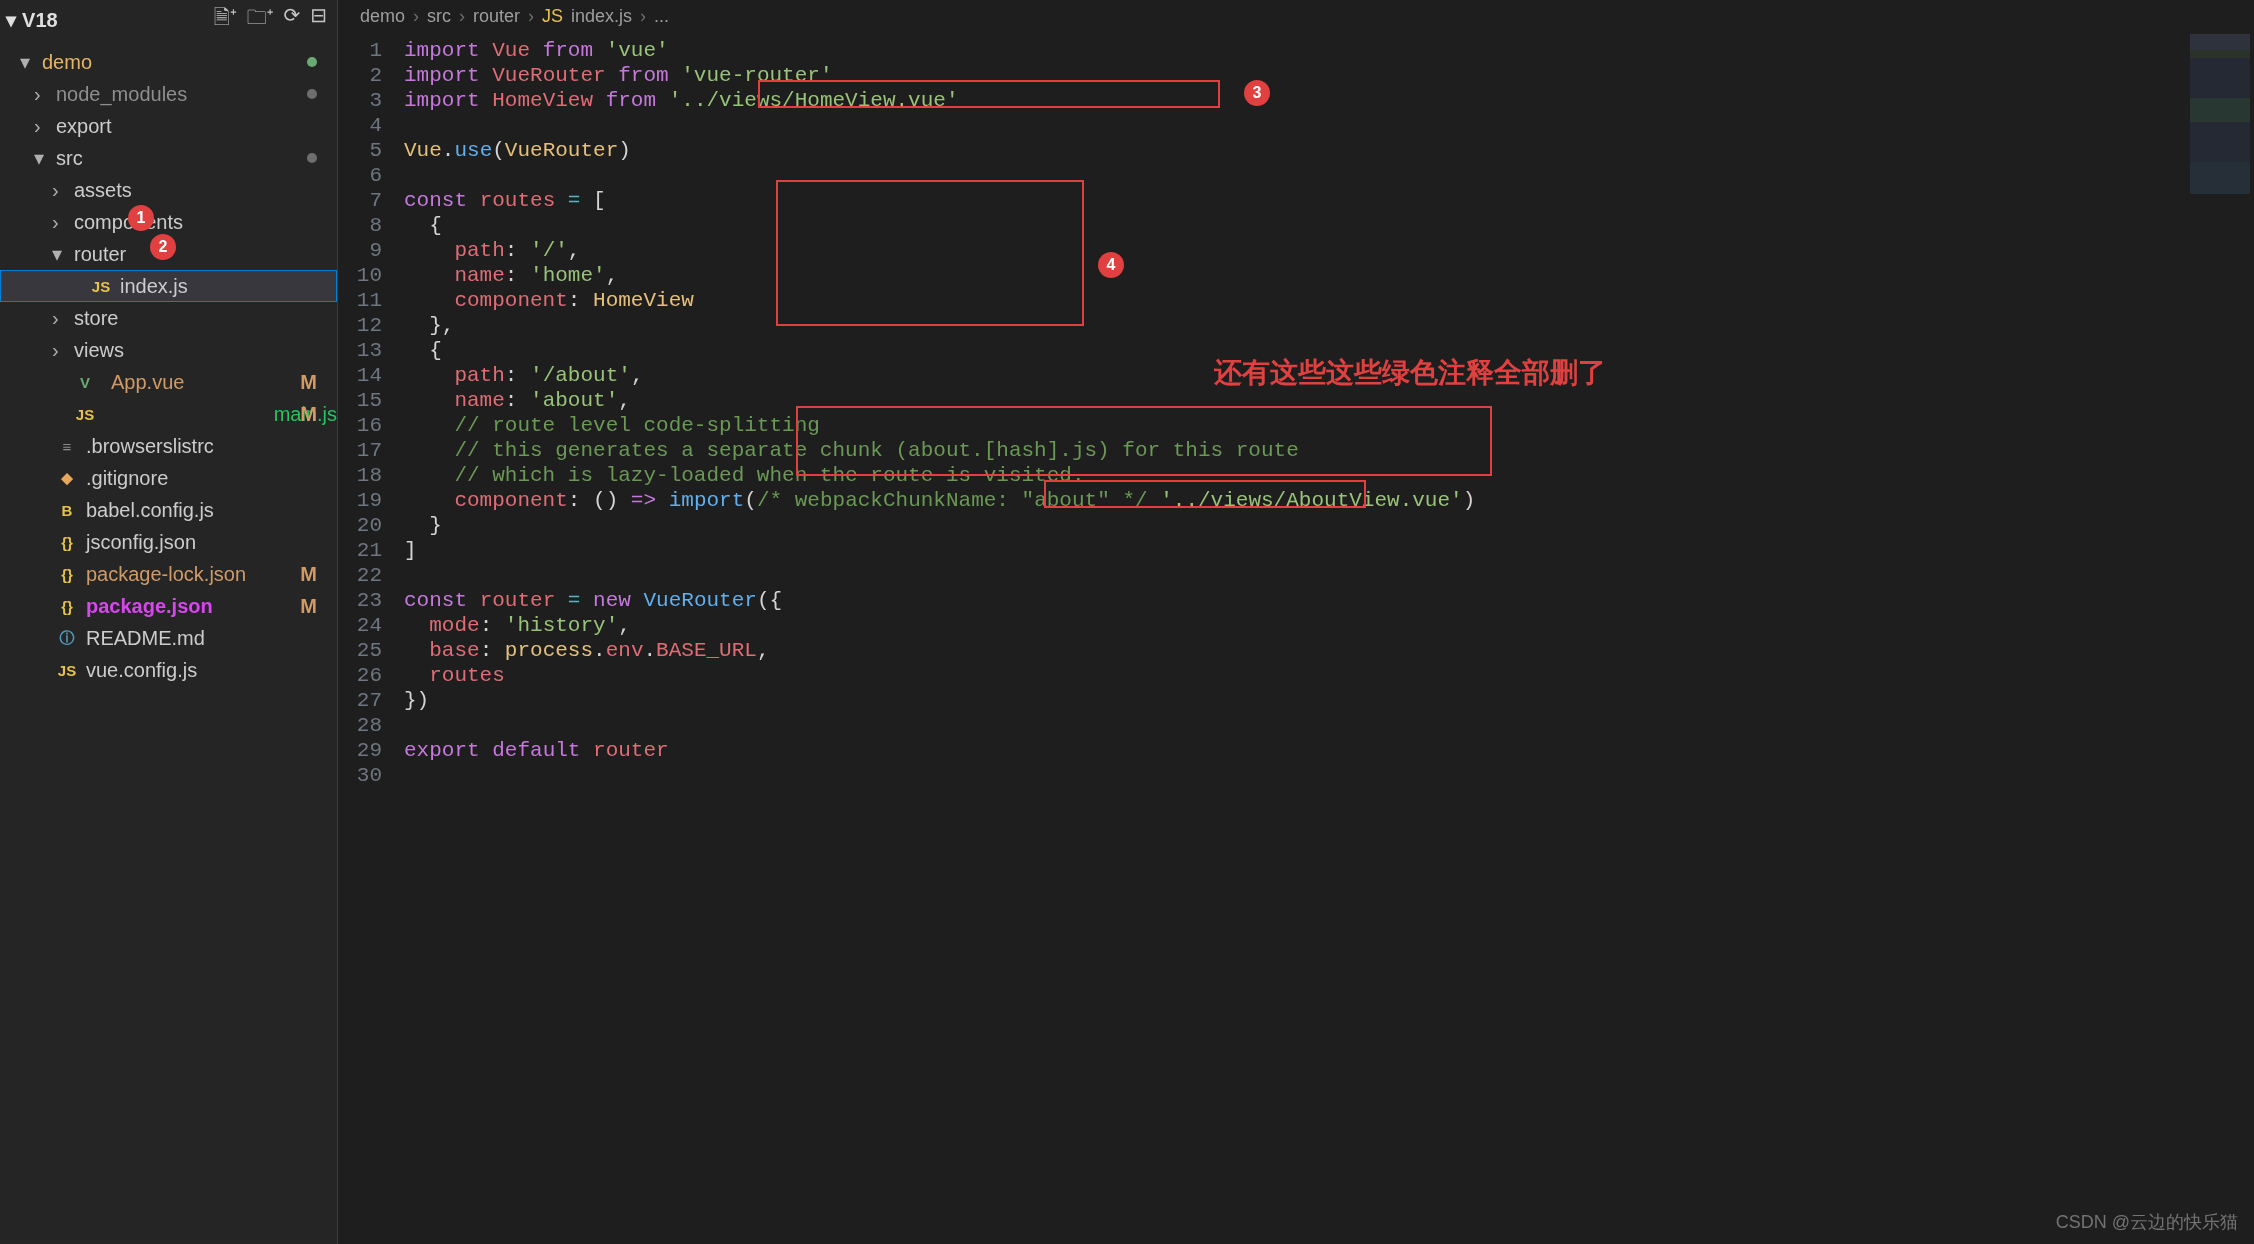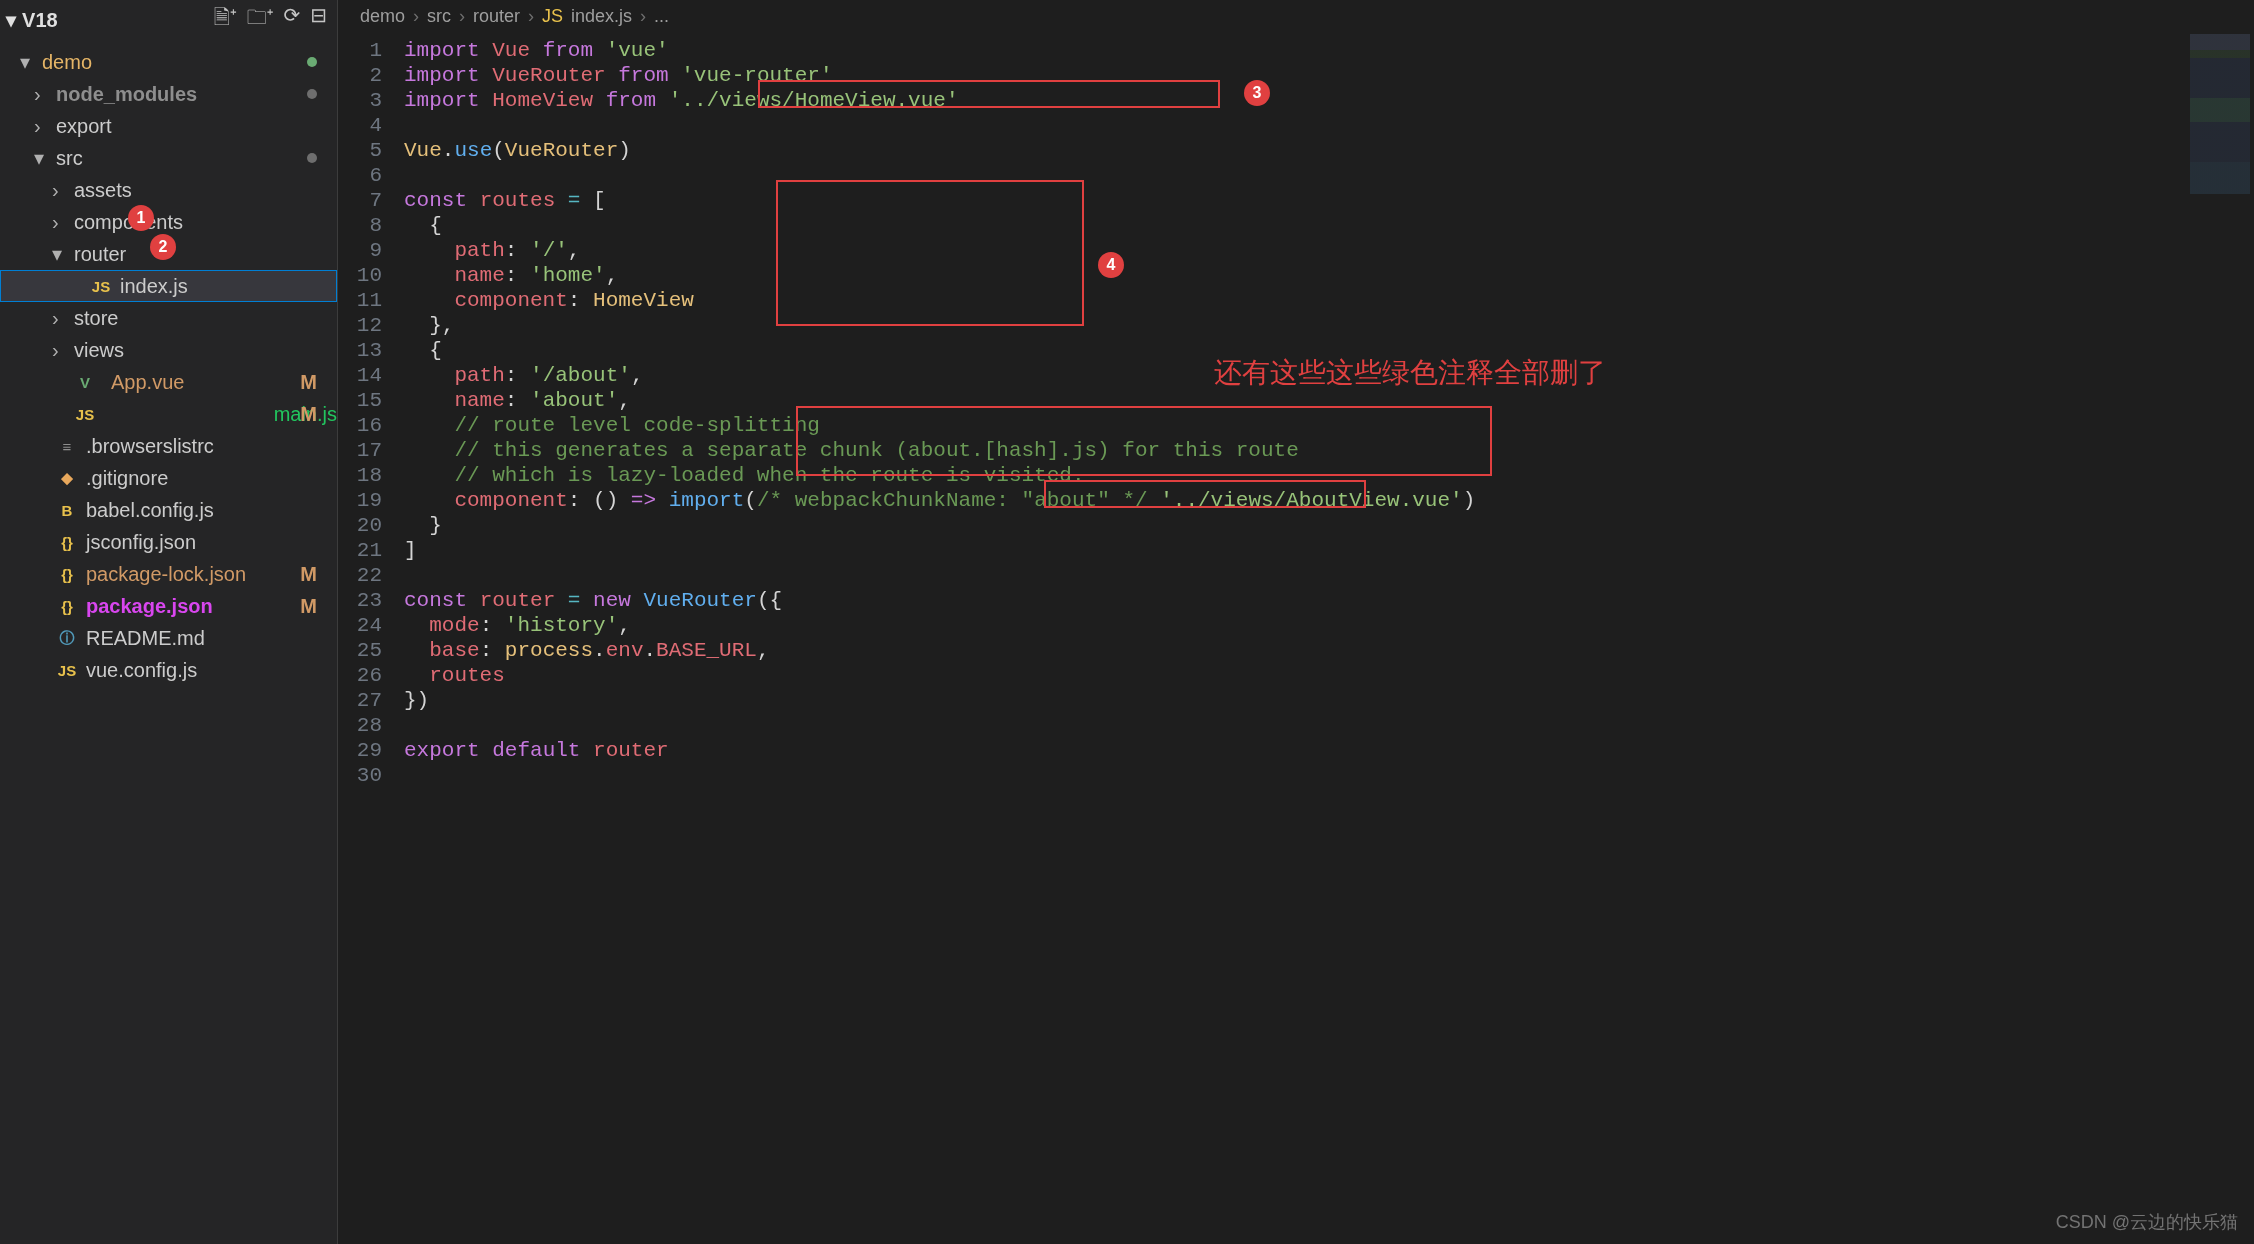--- a/index.html
+++ b/index.html
@@ -56,21 +56,21 @@
   .tree-row .dot { position: absolute; right: 20px; width: 10px; height: 10px; border-radius: 50%; }
   .tree-row.selected {
     background: #37373d;
     outline: 1px solid #007fd4;
     outline-offset: -1px;
   }
   .expand-open { color: #e5b567; }
   .c-yellow { color: #e8c14c; }
   .c-green { color: #6aab73; }
   .c-orange { color: #e8a85c; }
-  .c-gray { color: #8e8e8e; font-weight: bold; }
+  .c-gray { color: #8e8e8e; }
   .c-info { color: #519aba; }
 
   .editor {
     flex: 1;
     display: flex;
     flex-direction: column;
     background: #1e1e1e;
     position: relative;
   }
   .breadcrumb {
@@ -136,21 +136,21 @@
     display: flex;
     align-items: center;
     justify-content: center;
     pointer-events: none;
   }
   .text-annot {
     position: absolute;
     color: #e04040;
     font-family: "Microsoft YaHei", sans-serif;
     font-size: 28px;
-    font-weight: 400;
+    font-weight: 700;
     pointer-events: none;
   }
   .minimap {
     position: absolute;
     right: 4px;
     top: 34px;
     width: 60px;
     height: 160px;
     background: linear-gradient(to bottom,
       #3a4050 0%, #3a4050 10%,

